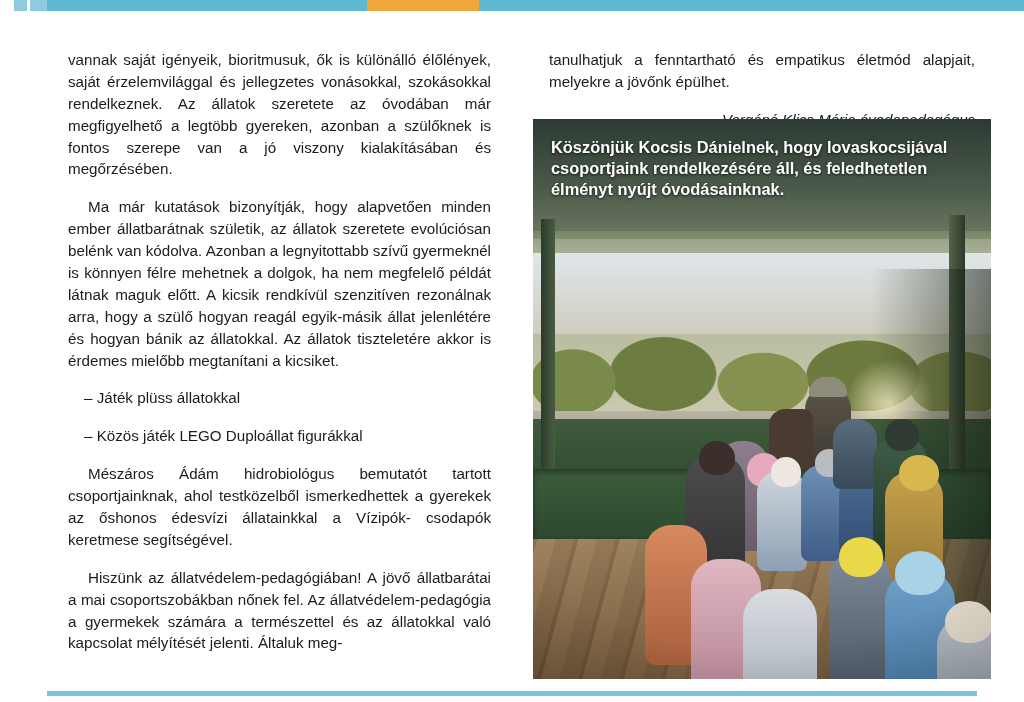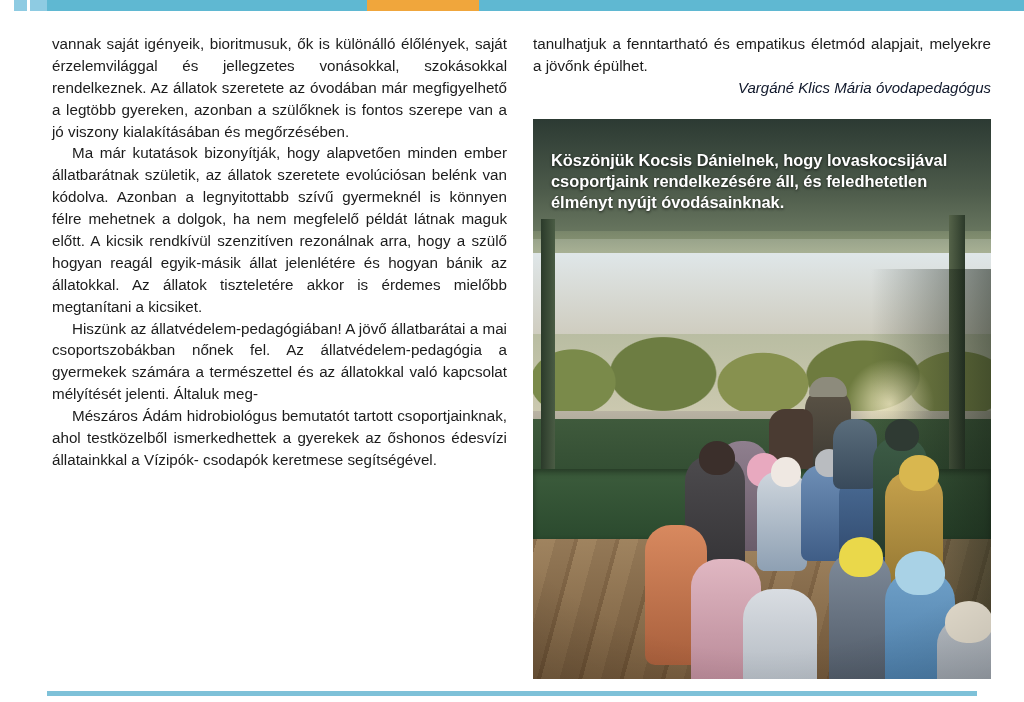--- a/index.html
+++ b/index.html
@@ -67,21 +67,21 @@
     top: 22px;
     font-size: 15.2px;
     line-height: 1.44;
     color: #1c1c1c;
     text-align: justify;
     font-family: "Liberation Sans", sans-serif;
   }
   .col-left  { left: 52px;  width: 455px; }
   .col-right { left: 533px; width: 458px; }
 
-  .col p { margin: 0; text-indent: 20px; }
+  .col p { margin: 16px; text-indent: 20px; }
   .col p.noind { text-indent: 0; }
   .col p.italic { font-style: italic; }
   .col p.dash { text-indent: 0; padding-left: 16px; }
 
   .byline {
     margin: 0;
     text-align: right;
     font-style: italic;
     font-size: 15px;
     color: #0f172a;
@@ -167,21 +167,21 @@
   .ph-vign {
     position: absolute; inset: 0;
     background: radial-gradient(130% 100% at 50% 40%, rgba(0,0,0,0) 55%, rgba(0,0,0,.35) 100%);
     pointer-events: none;
   }
 
   .caption {
     position: absolute;
     left: 0; top: 0;
     width: 458px;
-    padding: 31px 18px 16px 18px;
+    padding: 18px 18px 16px 18px;
     color: #ffffff;
     font-weight: bold;
     font-size: 16.4px;
     line-height: 1.28;
     text-shadow: 0 1px 3px rgba(0,0,0,.75);
     z-index: 5;
   }
 </style>
 </head>
 <body>
@@ -193,22 +193,24 @@
   <div class="seg seg-teal2"></div>
 </div>
 <div class="left-edge"></div>
 <div class="left-rule"></div>
 
 <div class="page">
 
   <div class="col col-left">
     <p class="noind">vannak saját igényeik, bioritmusuk, ők is különálló élőlények, saját érzelemvilággal és jellegzetes vonásokkal, szokásokkal rendelkeznek. Az állatok szeretete az óvodában már megfigyelhető a legtöbb gyereken, azonban a szülőknek is fontos szerepe van a jó viszony kialakításában és megőrzésében.</p>
     <p>Ma már kutatások bizonyítják, hogy alapvetően minden ember állatbarátnak születik, az állatok szeretete evolúciósan belénk van kódolva. Azonban a legnyitottabb szívű gyermeknél is könnyen félre mehetnek a dolgok, ha nem megfelelő példát látnak maguk előtt.  A kicsik rendkívül szenzitíven rezonálnak arra, hogy a szülő hogyan reagál egyik-másik állat jelenlétére és hogyan bánik az állatokkal. Az állatok tiszteletére akkor is érdemes mielőbb megtanítani a kicsiket.</p>
+    <p class="dash">– Játék plüss állatokkal</p>
+    <p class="dash">– Közös játék LEGO Duploállat figurákkal</p>
+    <p>Mészáros Ádám hidrobiológus bemutatót tartott csoportjainknak, ahol testközelből ismerkedhettek a gyerekek az őshonos édesvízi állatainkkal a Vízipók- csodapók keretmese segítségével.</p>
     <p>Hiszünk az állatvédelem-pedagógiában! A jövő állatbarátai a mai csoportszobákban nőnek fel. Az állatvédelem-pedagógia a gyermekek számára a természettel és az állatokkal való kapcsolat mélyítését jelenti. Általuk meg-</p>
-    <p>Mészáros Ádám hidrobiológus bemutatót tartott csoportjainknak, ahol testközelből ismerkedhettek a gyerekek az őshonos édesvízi állatainkkal a Vízipók- csodapók keretmese segítségével.</p>
   </div>
 
   <div class="col col-right">
     <p class="noind">tanulhatjuk a fenntartható és empatikus életmód alapjait, melyekre a jövőnk épülhet.</p>
     <p class="byline">Vargáné Klics Mária óvodapedagógus</p>
   </div>
 
   <figure class="photo-wrap" style="margin:0;">
     <div class="ph-sky"></div>
     <div class="ph-treeline"></div>

